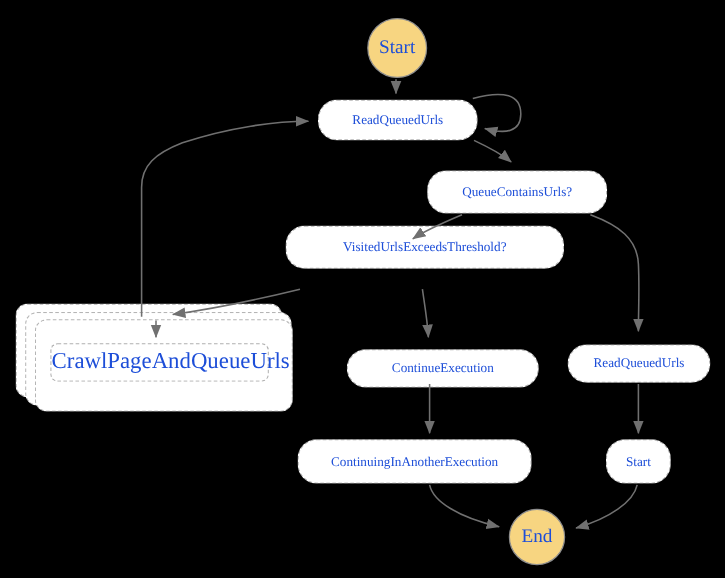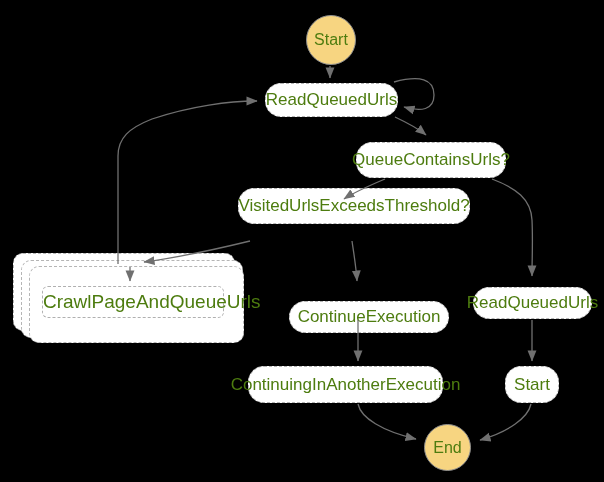--- a/index.html
+++ b/index.html
@@ -1,23 +1,23 @@
 <!DOCTYPE html>
 <html><head>
 <meta charset="utf-8">
 <style>
   html,body{margin:0;padding:0;background:#000;}
   #canvas{
     position:relative;width:604px;height:482px;background:#000;overflow:hidden;
-    font-family:Liberation Sans, sans-serif;color:#4d7c0f;
+    font-family:Liberation Serif, serif;color:#1d4ed8;
   }
   .node{
     position:absolute;background:#fff;border:1px dashed #b5b5b5;border-radius:16px;
     display:flex;align-items:center;justify-content:center;
-    font-size:17px;white-space:nowrap;box-sizing:border-box;
+    font-size:11px;white-space:nowrap;box-sizing:border-box;
   }
   .terminal{
     position:absolute;background:#f7d581;border:1px solid #8f8f8f;border-radius:50%;
     display:flex;align-items:center;justify-content:center;font-size:16px;box-sizing:border-box;
   }
   .stack-layer{
     position:absolute;background:#fff;border:1px dashed #b5b5b5;border-radius:10px;box-sizing:border-box;
   }
   .inner-box{
     position:absolute;background:#fff;border:1px dashed #b0b0b0;border-radius:6px;
@@ -50,21 +50,21 @@
 
   <div>
     <div class="stack-layer" style="left:13px;top:253px;width:222px;height:78px;z-index:1;"></div>
     <div class="stack-layer" style="left:21px;top:260px;width:222px;height:78px;z-index:2;"></div>
     <div class="stack-layer" style="left:29px;top:266px;width:215px;height:77px;z-index:3;"></div>
     <div class="inner-box" style="left:42px;top:286px;width:182px;height:32px;">
       <span>CrawlPageAndQueueUrls</span>
     </div>
   </div>
 
-  <div class="node" style="left:289px;top:301px;width:160px;height:32px;text-align:right;">
+  <div class="node" style="left:289px;top:291px;width:160px;height:32px;text-align:right;">
     <span>ContinueExecution</span>
   </div>
 
   <div class="node" style="left:473px;top:287px;width:119px;height:32px;">
     <span>ReadQueuedUrls</span>
   </div>
 
   <div class="node" style="left:248px;top:366px;width:195px;height:37px;">
     <span>ContinuingInAnotherExecution</span>
   </div>

